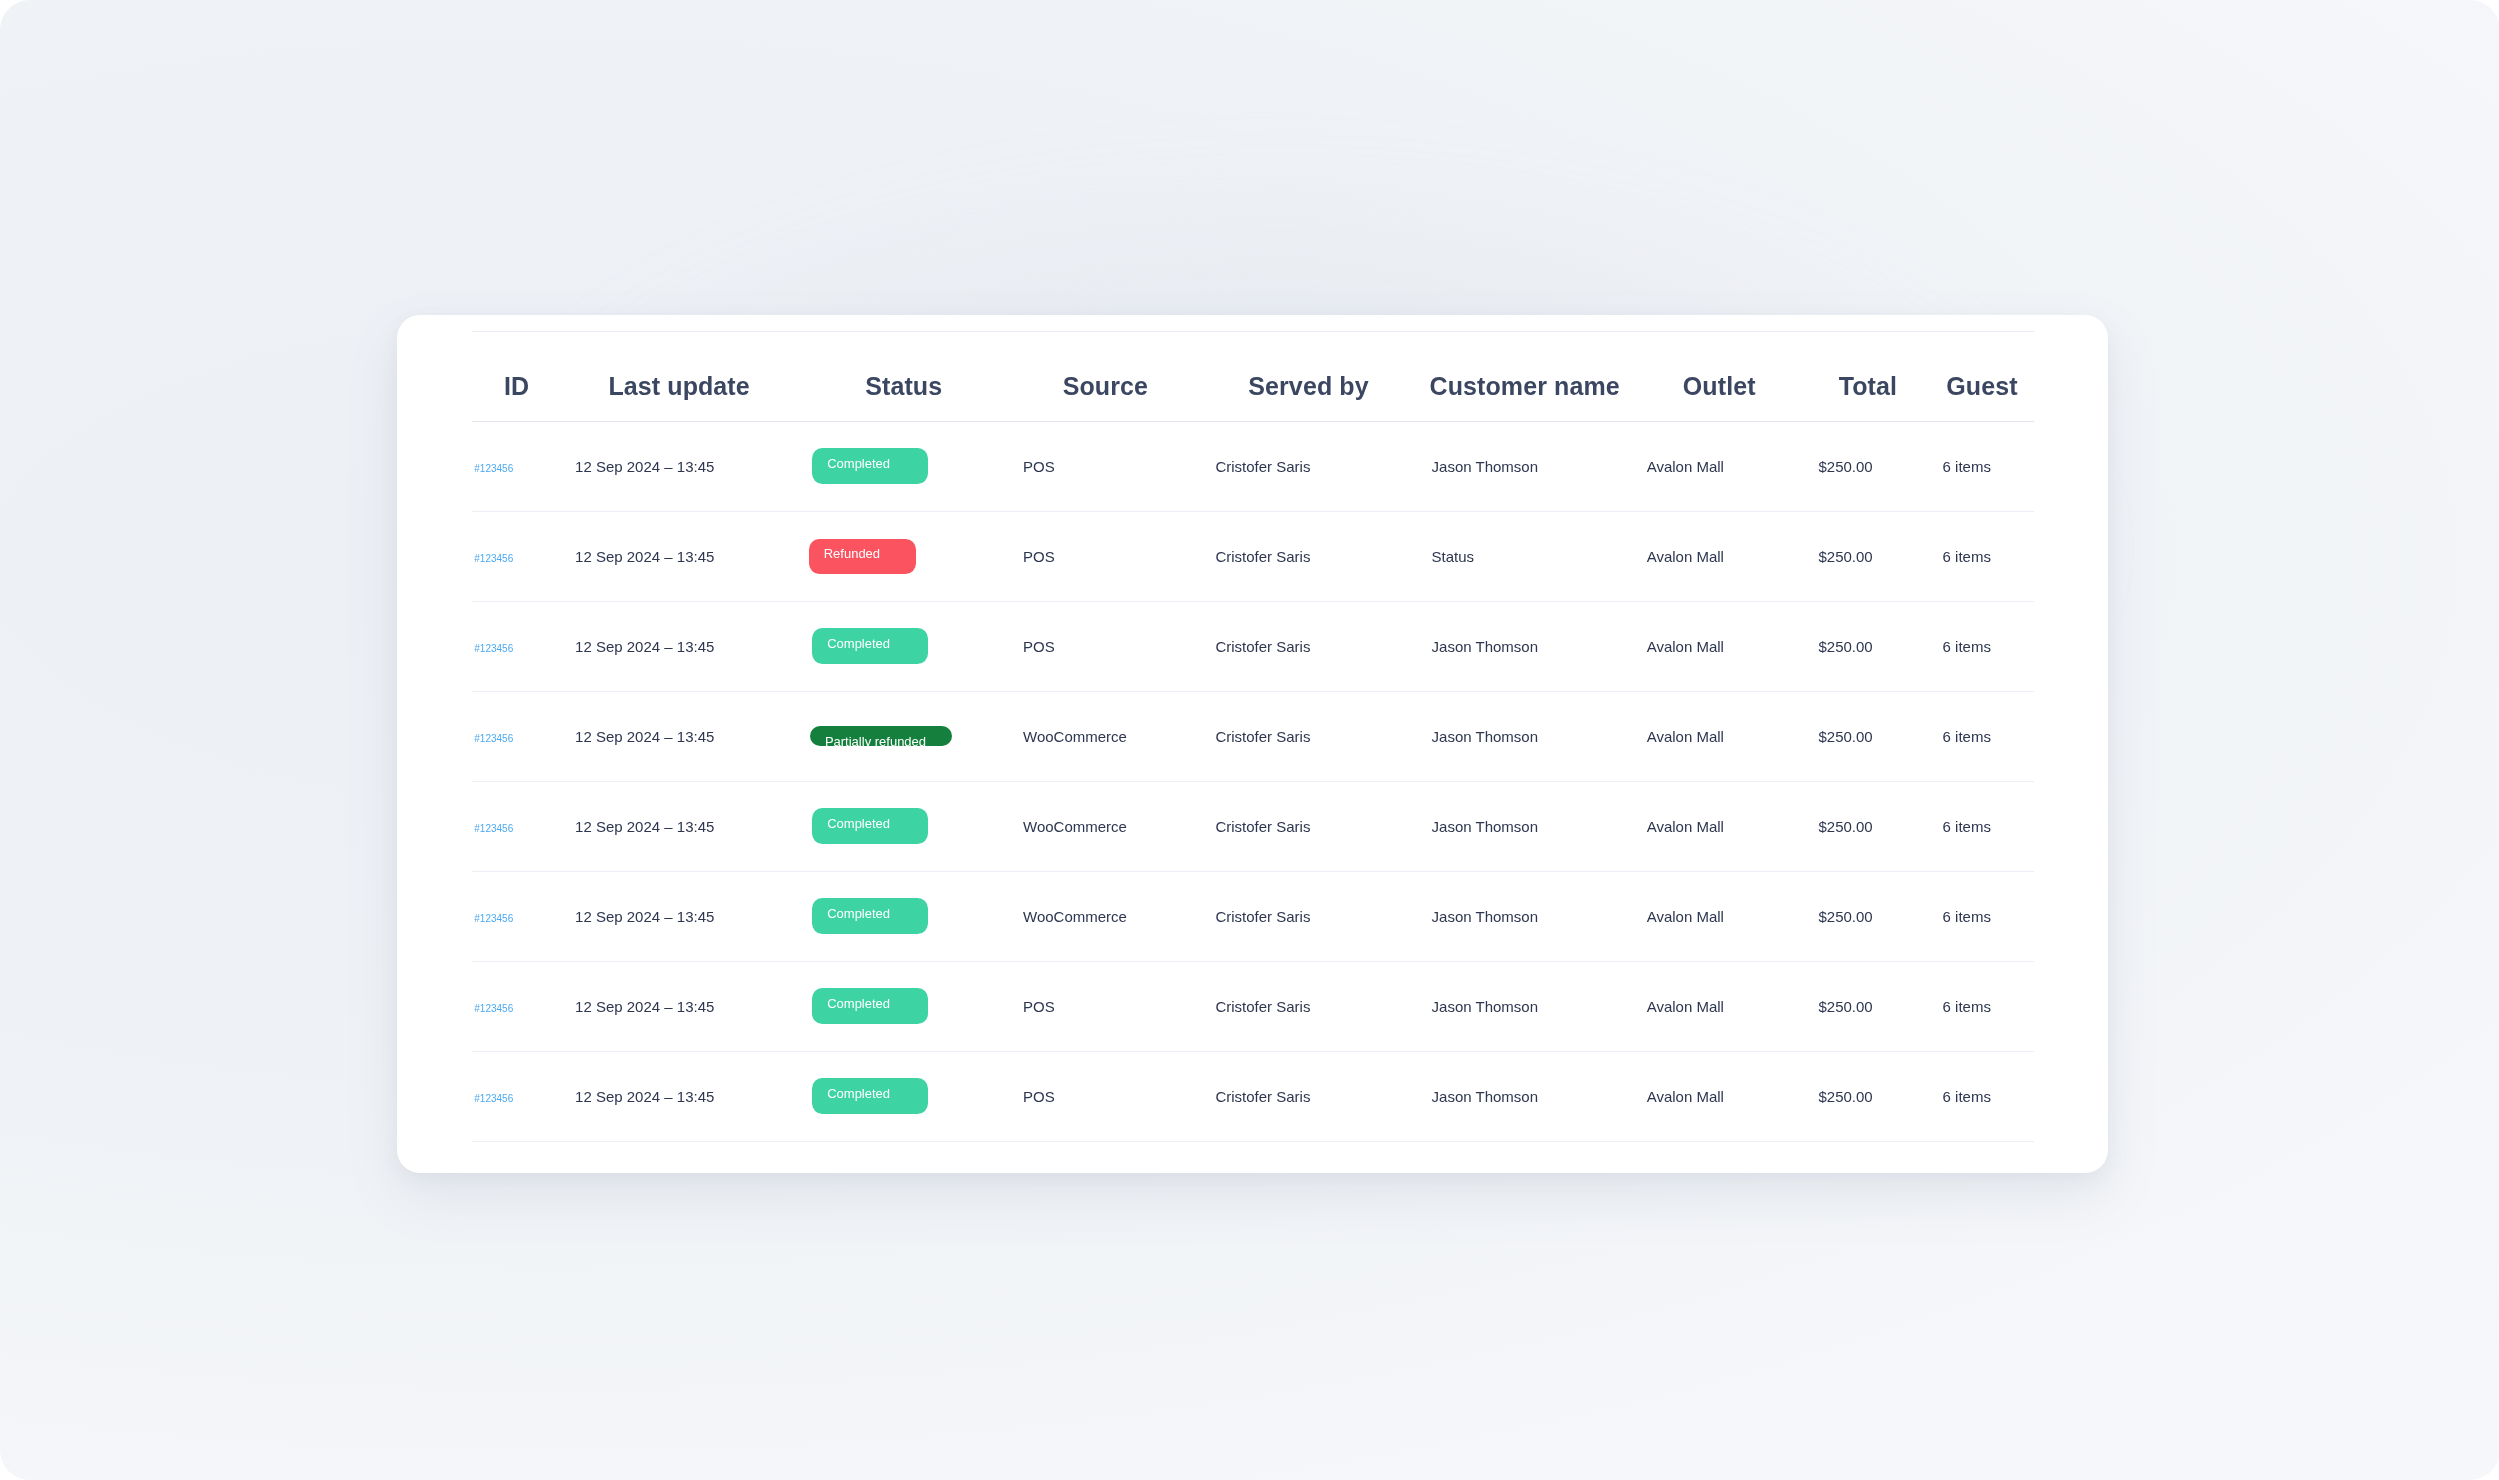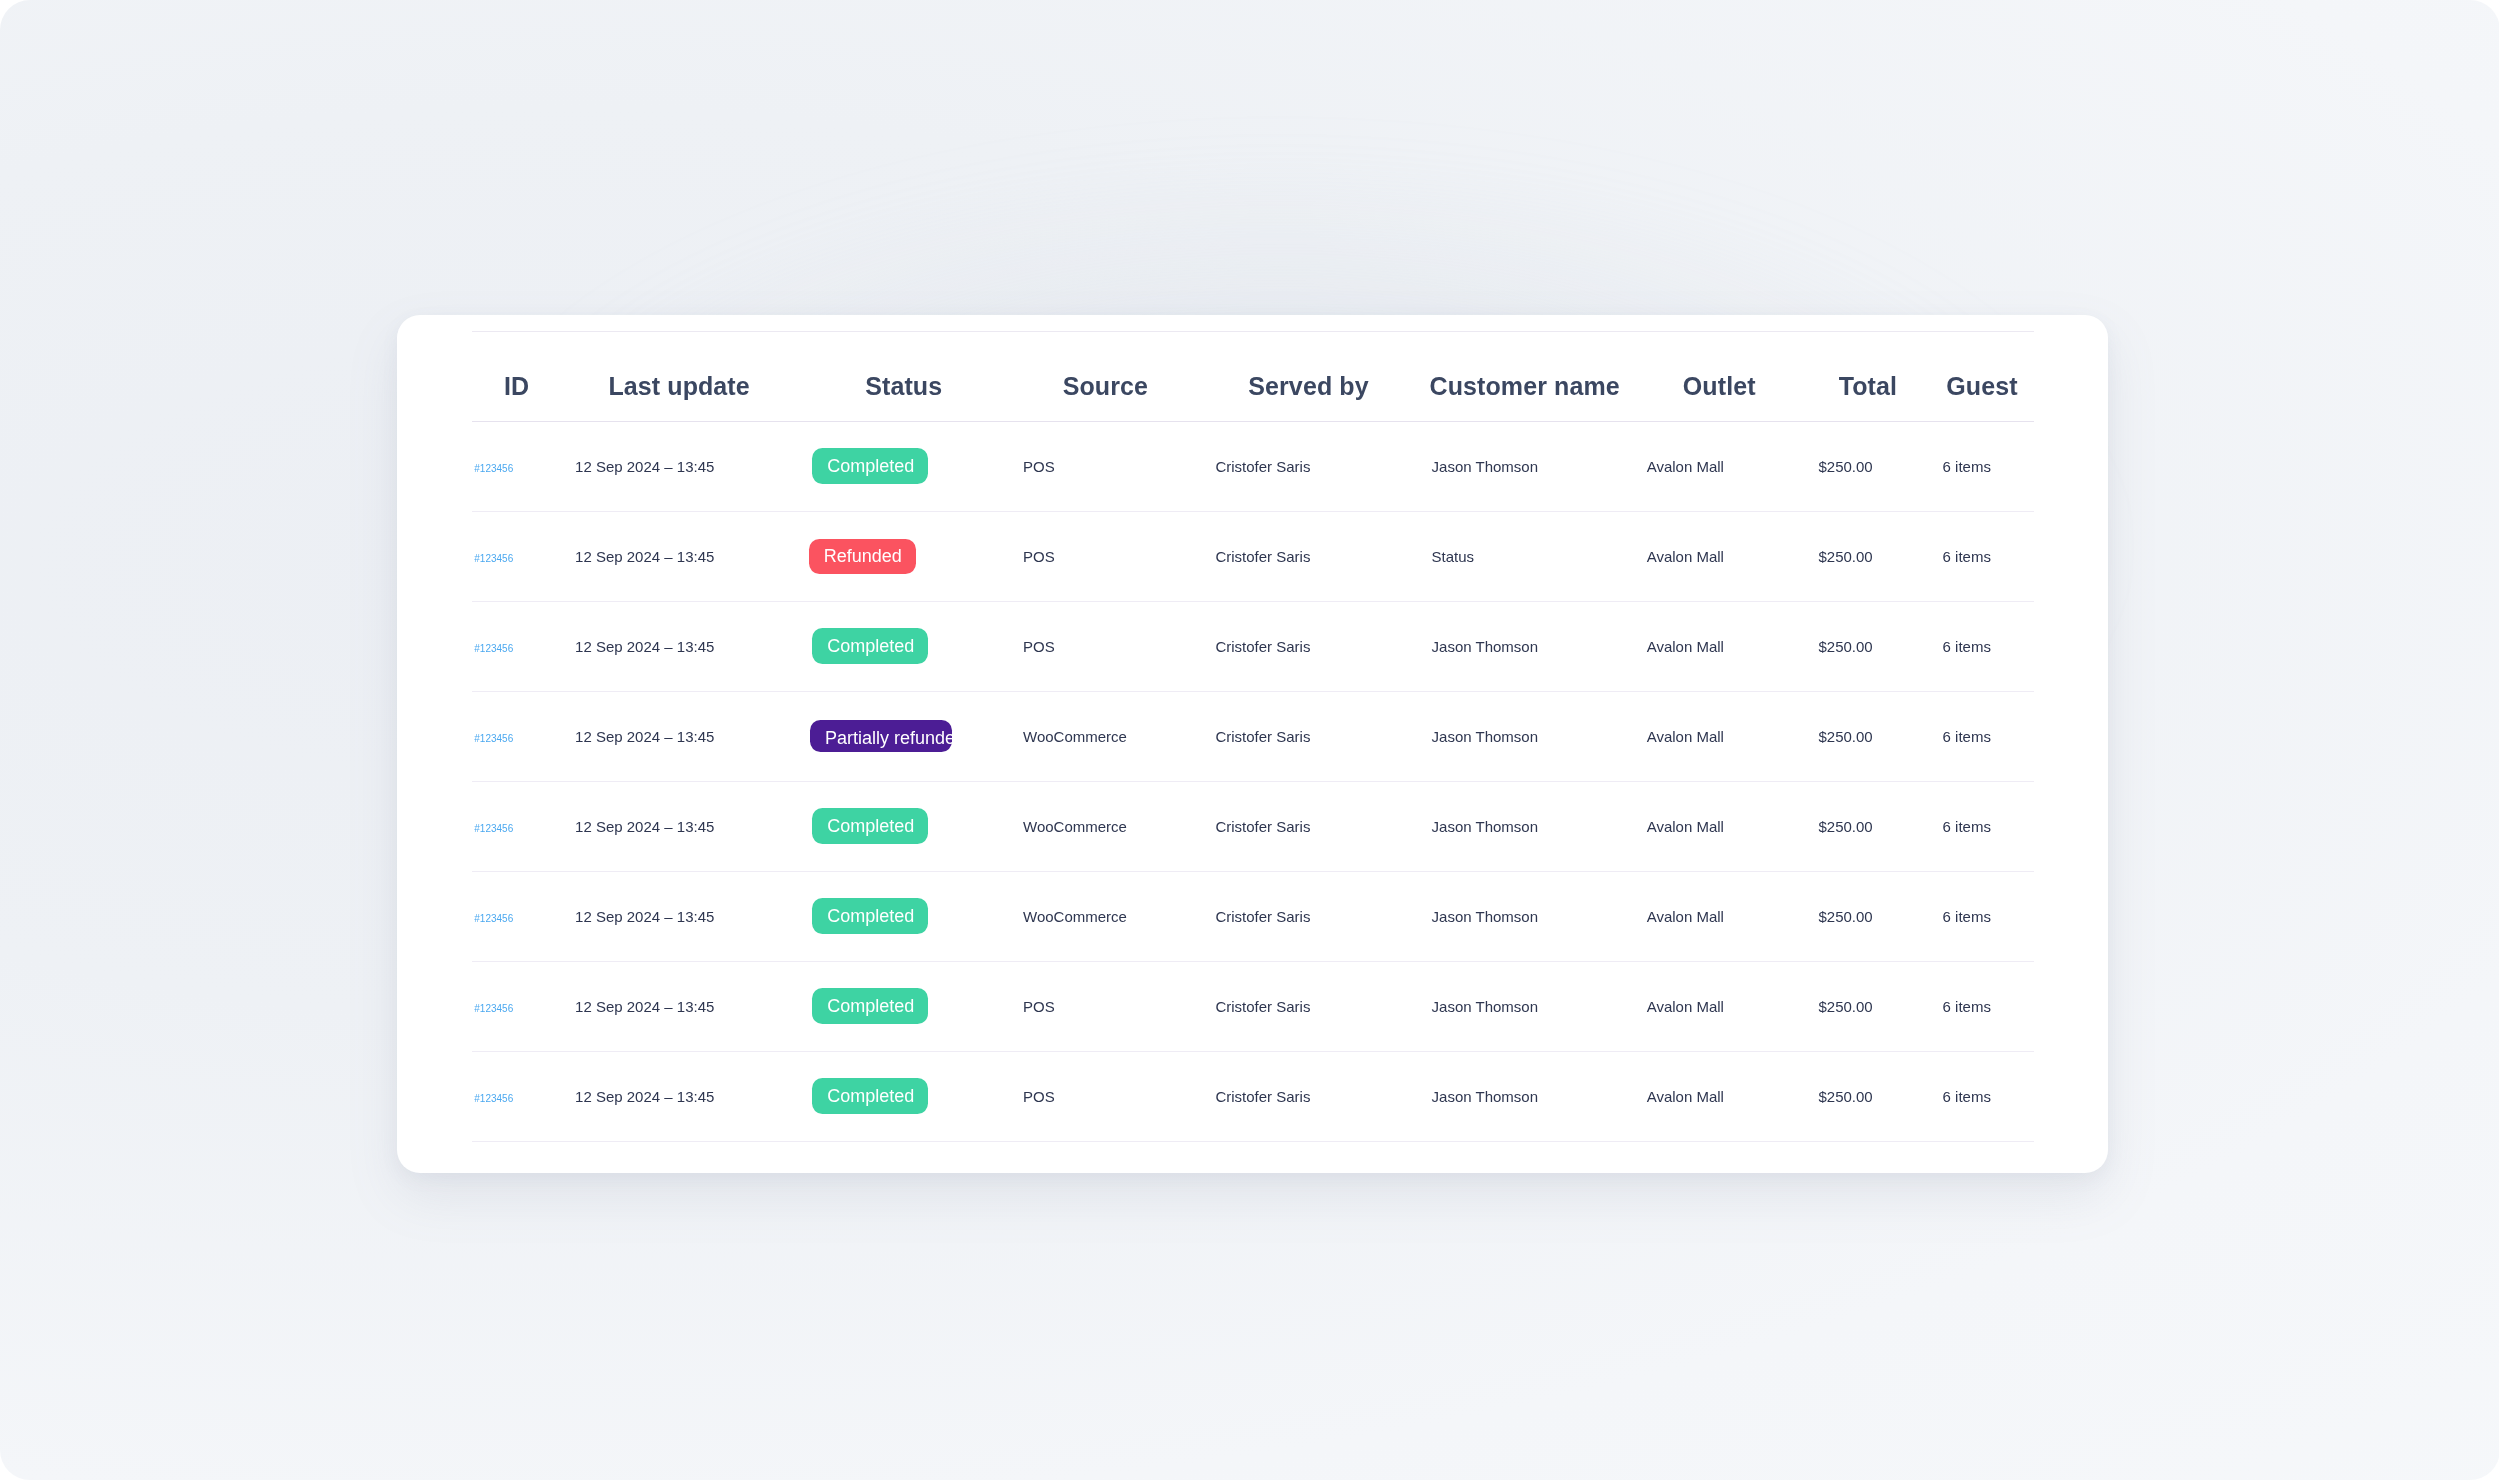--- a/index.html
+++ b/index.html
@@ -118,21 +118,21 @@
   td.total-cell   { padding-left: 12.7px; }
   td.items-cell   { padding-left: 12.7px; }
 
   
   td.status-cell { padding-left: 15px; }
 
   .badge {
     display: block;
     border-radius: 10.4px;
     color: #ffffff;
-    font-size: 18px;
+    font-size: 13px;
     line-height: 1;
     box-sizing: border-box;
     position: relative;
   }
   
   .badge > span {
     position: absolute;
     left: 15px;
     top: 8.6px;
     white-space: nowrap;
@@ -143,22 +143,22 @@
     background: #3ed3a3;
   }
   .badge.refunded {
     width: 107px;
     height: 35px;
     background: #fb5360;
     margin-left: -3.5px;
   }
   .badge.partially-refunded {
     width: 142px;
-    height: 32px;
-    background: #4c1d95;
+    height: 20px;
+    background: #15803d;
     margin-left: -2.3px;
   }
 </style>
 </head>
 <body>
 
 <div id="page">
   <div id="backdrop-shade"></div>
 
   <div id="card">

